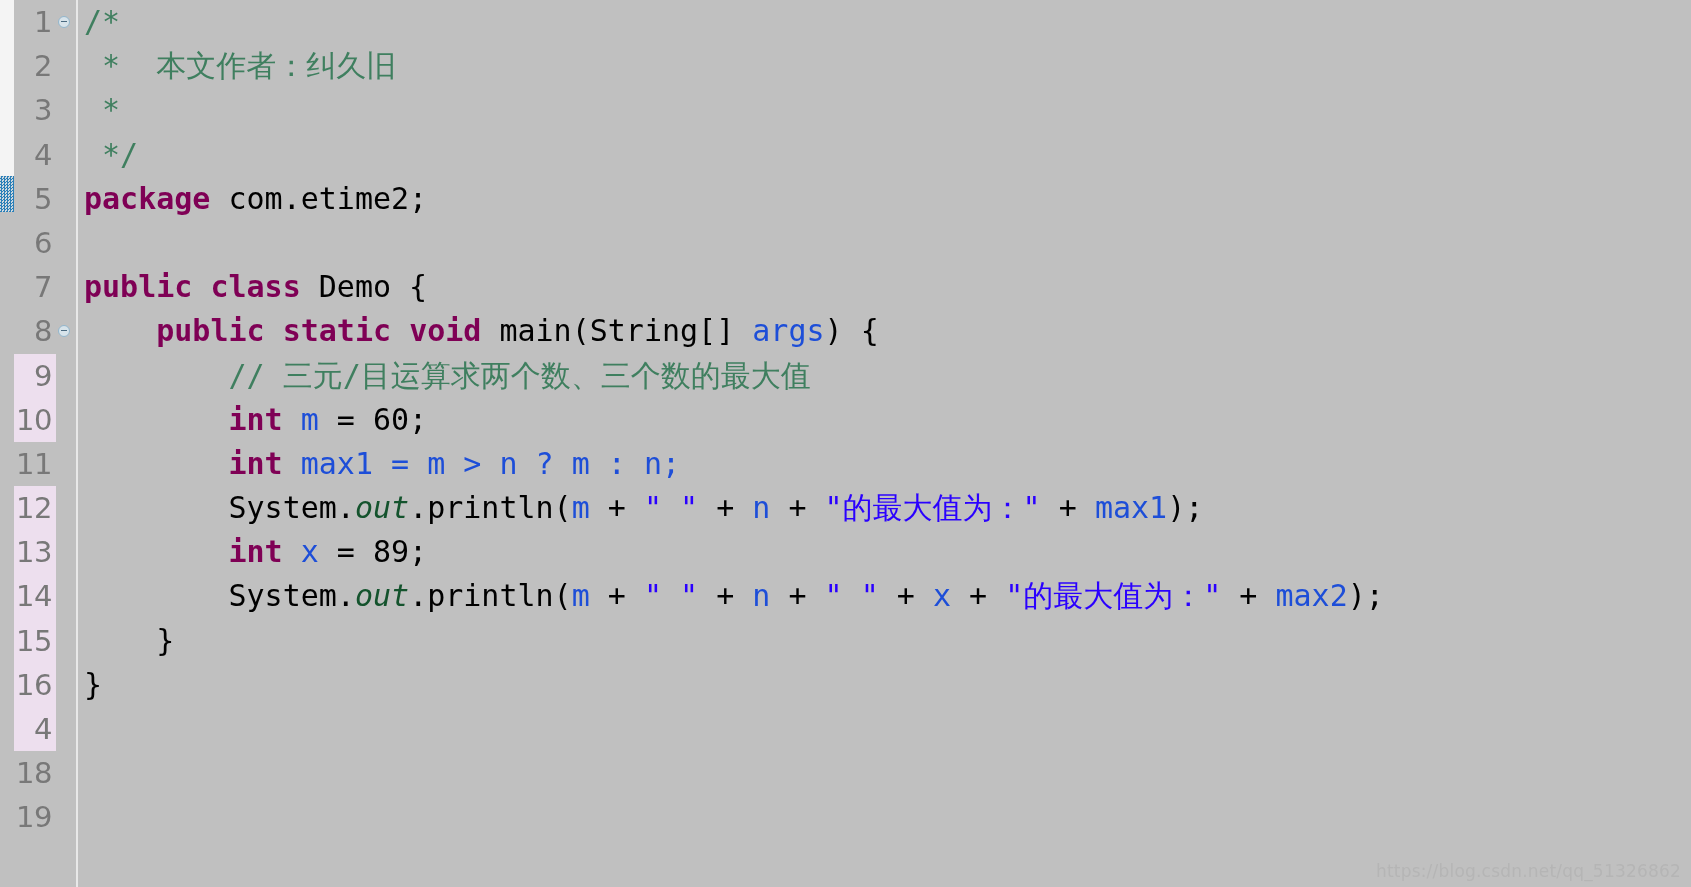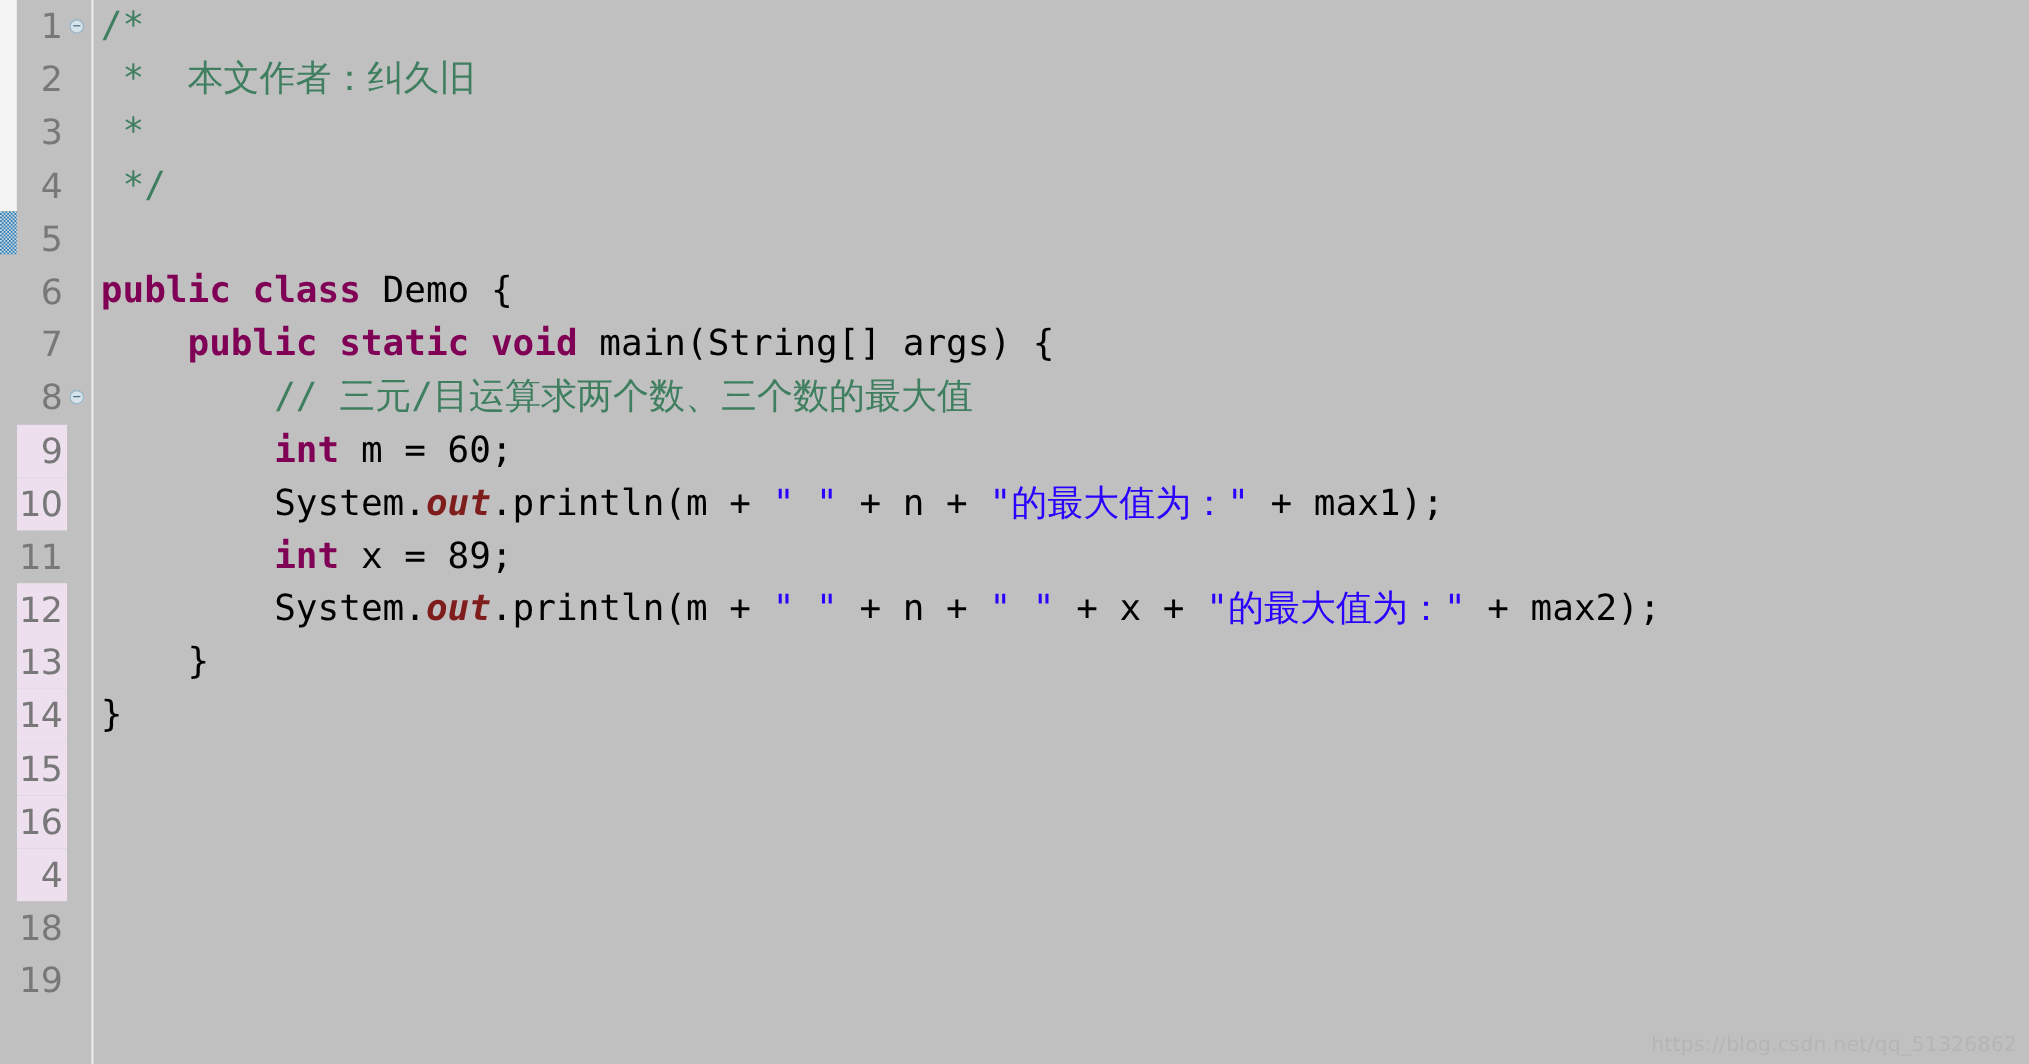--- a/index.html
+++ b/index.html
@@ -138,22 +138,22 @@
     font-size: 30px;
     color: #000000;
     padding-left: 4px;
     letter-spacing: 0px;
   }
 
   
   .kw       { color: #7f0055; font-weight: bold; }
   .cmt      { color: #3f7f5f; }
   .str      { color: #2a00ff; }
-  .var      { color: #000000; }
-  .staticf  { color: #7f1d1d; font-weight: bold; font-style: italic; }
+  .var      { color: #1d4ed8; }
+  .staticf  { color: #14532d; font-weight: normal; font-style: italic; }
   .plain    { color: #000000; }
 
   
   .watermark {
     position: absolute;
     right: 10px;
     bottom: 6px;
     font-family: "DejaVu Sans", "Liberation Sans", sans-serif;
     font-size: 17px;
     color: #b5b5b5;
@@ -226,32 +226,34 @@
   <div class="code">
 
     <div class="code-line"><span class="cmt">/*</span></div>
 
     <div class="code-line"><span class="cmt"> *  本文作者：纠久旧</span></div>
 
     <div class="code-line"><span class="cmt"> *</span></div>
 
     <div class="code-line"><span class="cmt"> */</span></div>
 
+    <div class="code-line"><span class="kw">package</span><span class="plain"> com.etime2;</span></div>
 
     <div class="code-line">&nbsp;</div>
 
     <div class="code-line"><span class="kw">public</span><span class="plain"> </span><span class="kw">class</span><span class="plain"> Demo {</span></div>
 
     <div class="code-line"><span class="plain">    </span><span class="kw">public</span><span class="plain"> </span><span class="kw">static</span><span class="plain"> </span><span class="kw">void</span><span class="plain"> main(String[] </span><span class="var">args</span><span class="plain">) {</span></div>
 
     <div class="code-line"><span class="plain">        </span><span class="cmt">// 三元/目运算求两个数、三个数的最大值</span></div>
 
     <div class="code-line"><span class="plain">        </span><span class="kw">int</span><span class="var"> m</span><span class="plain"> = 60;</span></div>
 
 
+    <div class="code-line"><span class="plain">        </span><span class="kw">int</span><span class="var"> max1 = m &gt; n ? m : n;</span></div>
 
     <div class="code-line"><span class="plain">        </span><span class="plain">System.</span><span class="staticf">out</span><span class="plain">.println(</span><span class="var">m</span><span class="plain"> + </span><span class="str">" "</span><span class="plain"> + </span><span class="var">n</span><span class="plain"> + </span><span class="str">"的最大值为："</span><span class="plain"> + </span><span class="var">max1</span><span class="plain">);</span></div>
 
     <div class="code-line"><span class="plain">        </span><span class="kw">int</span><span class="var"> x</span><span class="plain"> = 89;</span></div>
 
 
 
     <div class="code-line"><span class="plain">        </span><span class="plain">System.</span><span class="staticf">out</span><span class="plain">.println(</span><span class="var">m</span><span class="plain"> + </span><span class="str">" "</span><span class="plain"> + </span><span class="var">n</span><span class="plain"> + </span><span class="str">" "</span><span class="plain"> + </span><span class="var">x</span><span class="plain"> + </span><span class="str">"的最大值为："</span><span class="plain"> + </span><span class="var">max2</span><span class="plain">);</span></div>
 
     <div class="code-line"><span class="plain">    }</span></div>

